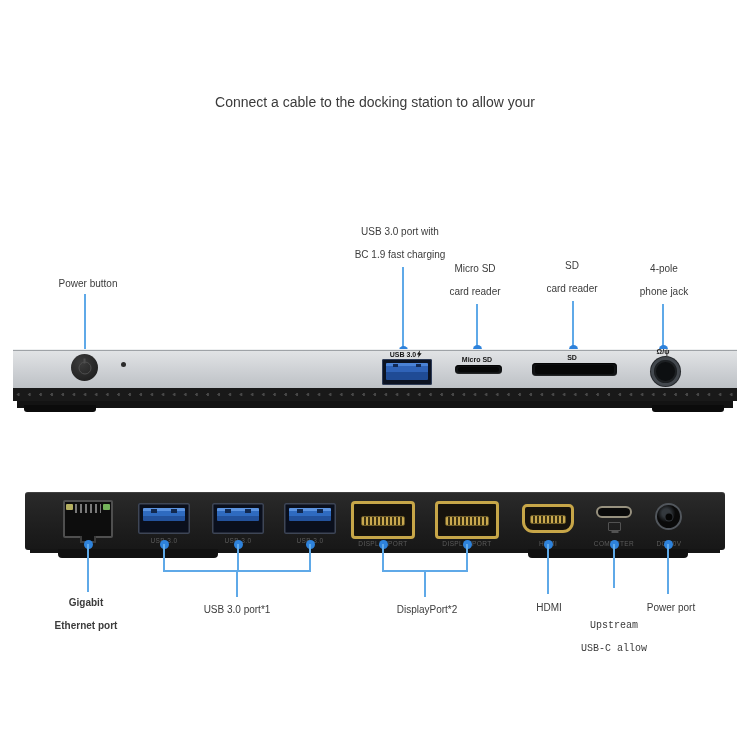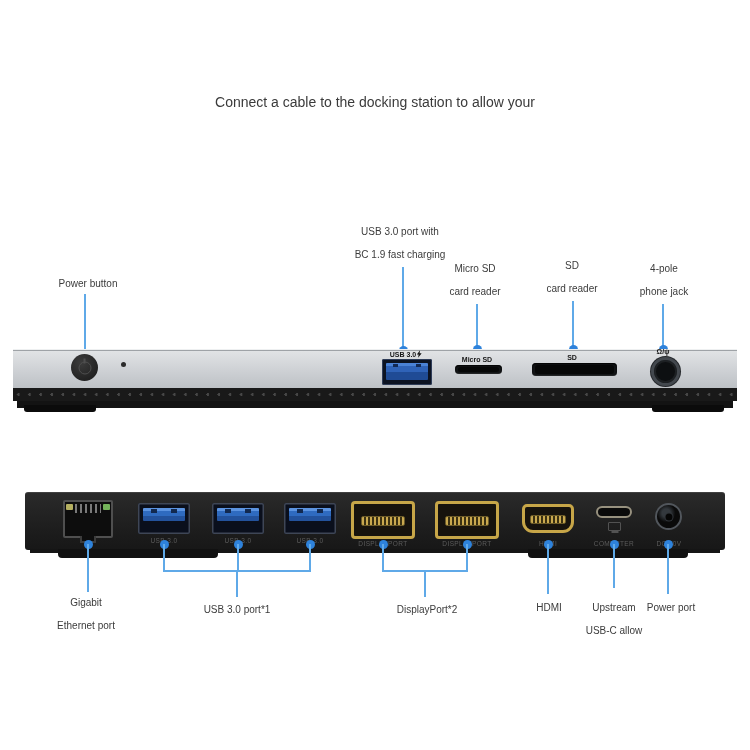--- a/index.html
+++ b/index.html
@@ -218,21 +218,21 @@
   <div class="dot" style="left:160px;top:540px;"></div>
   <div class="dot" style="left:234px;top:540px;"></div>
   <div class="dot" style="left:306px;top:540px;"></div>
   <div class="dot" style="left:379px;top:540px;"></div>
   <div class="dot" style="left:463px;top:540px;"></div>
   <div class="dot" style="left:544px;top:540px;"></div>
   <div class="dot" style="left:610px;top:540px;"></div>
   <div class="dot" style="left:664px;top:540px;"></div>
 
   <div class="vline" style="left:87px;top:544px;height:48px;"></div>
-  <div class="co" style="left:86px;top:591px;">
+  <div class="co" style="left:86px;top:591px;font-weight:bold;">
     <span>Gigabit</span>
     <span>Ethernet port</span>
   </div>
 
   <div class="vline" style="left:163px;top:544px;height:26px;"></div>
   <div class="vline" style="left:237px;top:544px;height:26px;"></div>
   <div class="vline" style="left:309px;top:544px;height:26px;"></div>
   <div class="hline" style="left:163px;top:570px;width:148px;"></div>
   <div class="vline" style="left:236px;top:570px;height:27px;"></div>
   <div class="co" style="left:237px;top:598px;">
@@ -246,21 +246,21 @@
   <div class="co" style="left:427px;top:598px;">
     <span>DisplayPort*2</span>
   </div>
 
   <div class="vline" style="left:547px;top:544px;height:50px;"></div>
   <div class="co" style="left:549px;top:596px;">
     <span>HDMI</span>
   </div>
 
   <div class="vline" style="left:613px;top:544px;height:44px;"></div>
-  <div class="co" style="left:614px;top:596px;">
+  <div class="co" style="left:614px;top:614px;font-family:Liberation Mono, monospace;">
     <span>Upstream</span>
     <span>USB-C allow</span>
   </div>
 
   <div class="vline" style="left:667px;top:544px;height:50px;"></div>
   <div class="co" style="left:671px;top:596px;">
     <span>Power port</span>
   </div>
 
 </div>

